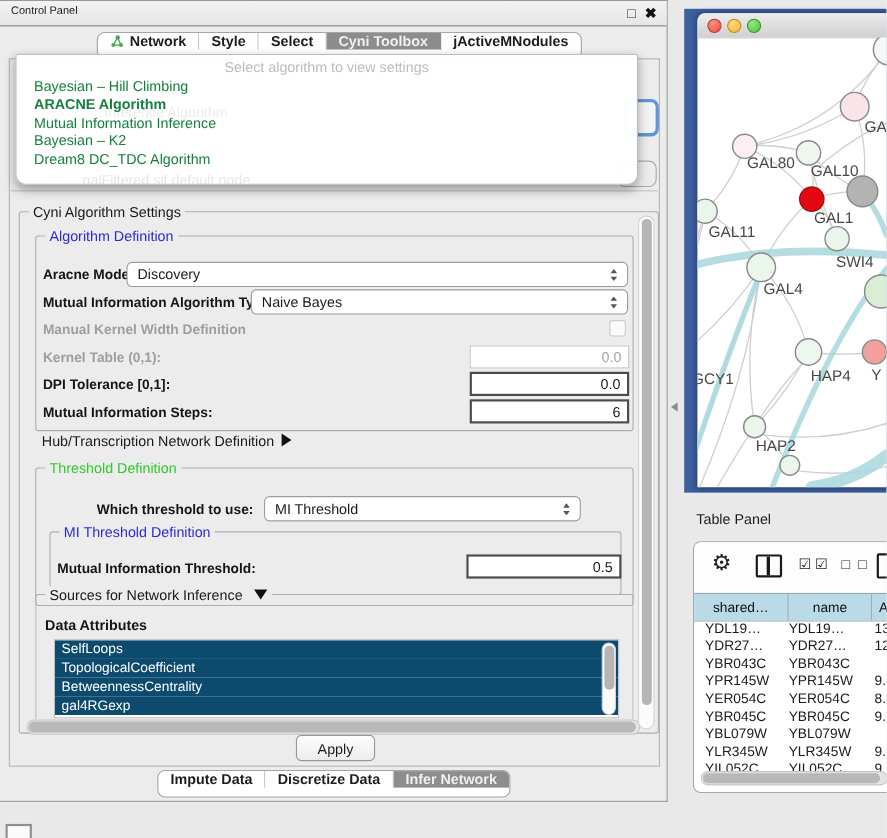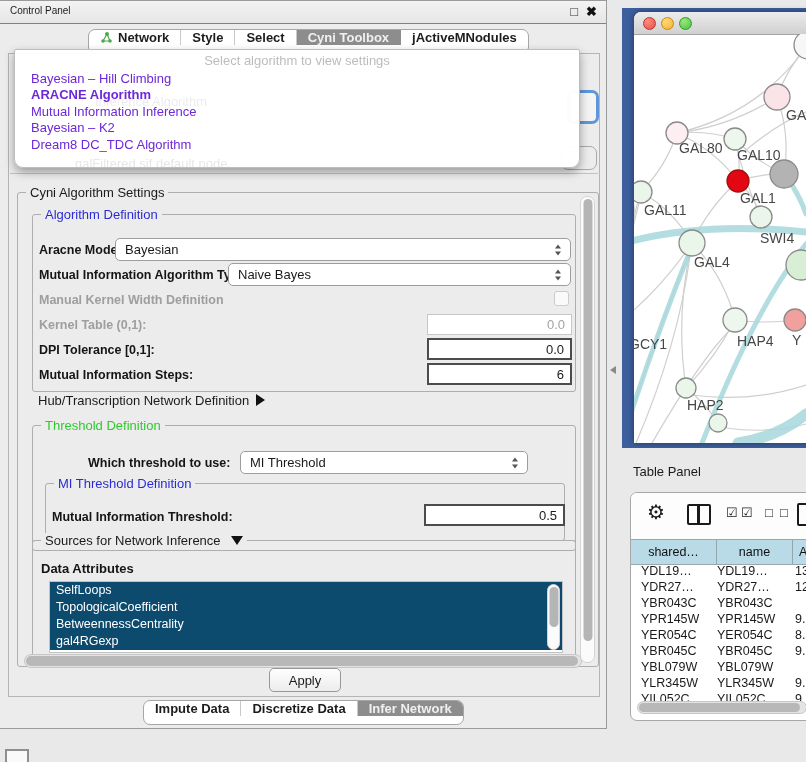--- a/index.html
+++ b/index.html
@@ -27,21 +27,21 @@
   #content{left:8px;top:52px;width:590px;height:642px;border:1px solid #b5b5b5;background:#ececec}
   #bg-line{left:1px;top:119px;width:588px;border-top:1px solid #c2c2c2}
   #bg-combo-frag{left:558px;top:36px;width:26px;height:28px;border:3px solid #5f96d8;border-radius:7px;background:#f4f4f4}
   #bg-box-frag{left:552px;top:92px;width:34px;height:22px;border:1px solid #a9a9a9;border-radius:7px;background:#ececec}
 
   
   #popup{left:14px;top:48px;width:564px;height:117px;background:rgba(255,255,255,0.97);
          border:1px solid #bdbdbd;border-radius:2px 2px 9px 9px;box-shadow:0 4px 10px rgba(0,0,0,0.35);z-index:20;overflow:hidden}
   #popup-prompt{left:0;right:0;top:3px;text-align:center;font-size:13px;color:#bcbcbc}
   #popup-list{left:2px;top:21px;right:2px}
-  .pop-item{font-size:13px;line-height:16.4px;padding-left:14px;color:#6d28d9;white-space:nowrap}
+  .pop-item{font-size:13px;line-height:16.4px;padding-left:14px;color:#15803d;white-space:nowrap}
   .pop-item.sel{font-weight:bold}
   .ghost{position:absolute;font-size:13px;color:#000;opacity:0.08;white-space:nowrap}
 
   
   .grp{position:absolute;border:1px solid #aeaeae;border-radius:3px}
   .glabel{position:absolute;top:-8px;left:8px;background:#ececec;padding:0 4px;font-size:13px;white-space:nowrap;display:flex;align-items:center;gap:4px}
   .flabel{position:absolute;font-size:12.5px;font-weight:bold;color:#151515;white-space:nowrap}
   .flabel.dis{color:#9e9e9e}
 
   
@@ -156,21 +156,21 @@
     <div class="abs" id="bg-line"></div>
 
     <div class="grp" id="cyni-grp">
       <span class="glabel">Cyni Algorithm Settings</span>
 
       <div class="grp" style="left:14px;top:21px;width:542px;height:176px">
         <span class="glabel" style="color:#2b2bd6">Algorithm Definition</span>
 
         <span class="flabel" style="left:6px;top:28px">Aracne Mode:</span>
         <div class="combo" style="left:82px;top:23px;width:456px;height:23px">
-          <span>Bayesian</span>
+          <span>Discovery</span>
           <span class="spin"></span>
         </div>
 
         <span class="flabel" style="left:6px;top:53px">Mutual Information Algorithm Type:</span>
         <div class="combo" style="left:195px;top:48px;width:343px;height:23px">
           <span>Naive Bayes</span>
           <span class="spin"></span>
         </div>
 
         <span class="flabel dis" style="left:6px;top:78px">Manual Kernel Width Definition</span>

